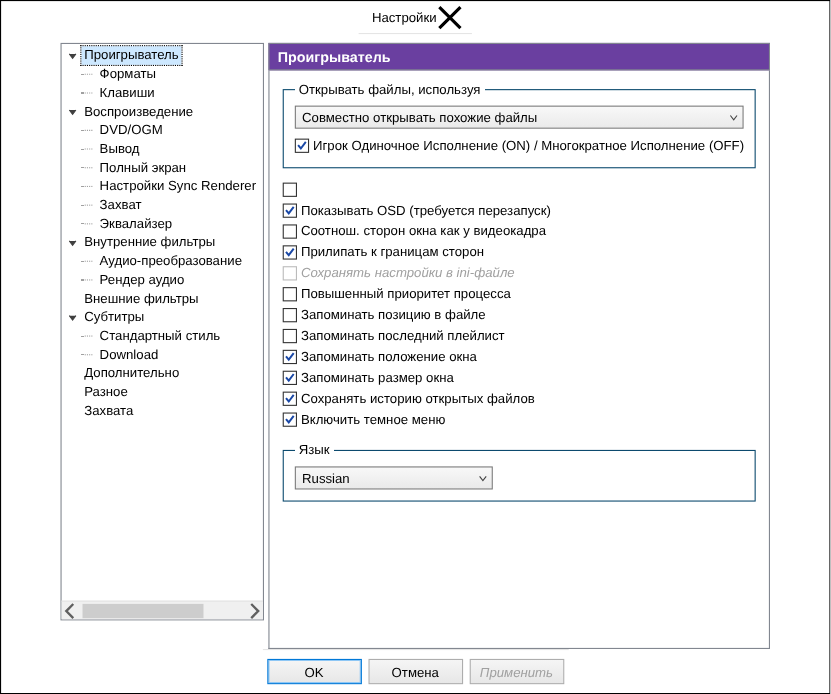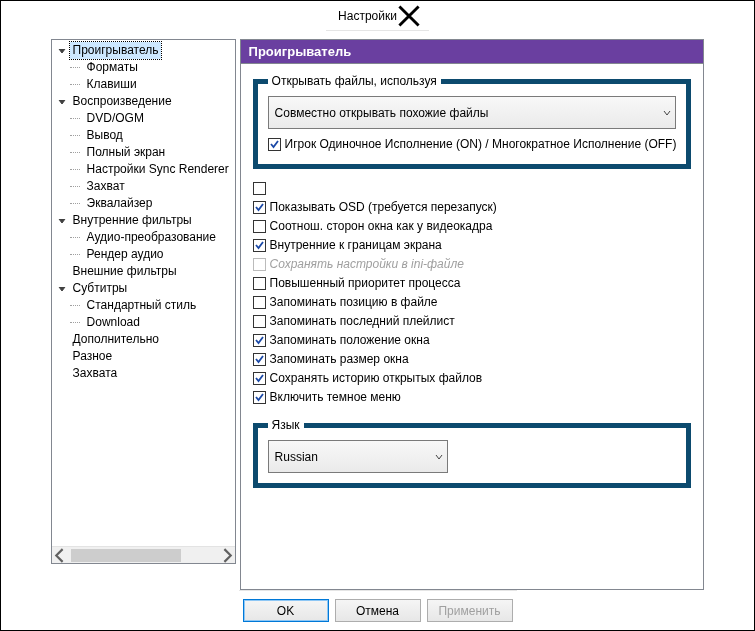--- a/index.html
+++ b/index.html
@@ -118,28 +118,28 @@
     padding: 4px 8px;
     border: 1px solid #828790;
   }
   .panel {
     border: 1px solid #828790;
     border-top: none;
     flex:1;
     padding: 10px 12px;
   }
   fieldset {
-    border: 5px solid #0c4a6e;
+    border: 1px solid #0c4a6e;
     margin: 0 0 10px 0;
     padding: 8px 10px 10px 10px;
   }
   legend { padding: 0 4px; font-size:12px; }
   .combo {
     width: 100%;
-    height: 33px;
+    height: 21px;
     border: 1px solid #7a7a7a;
     background: linear-gradient(#f8f8f8,#eaeaea);
     display:flex; align-items:center; justify-content:space-between;
     padding: 0 4px 0 6px;
     cursor:pointer;
   }
   .combo .arrow-down svg{ width:8px; height:8px; display:block;}
   .checkline {
     display:flex;
     align-items:center;
@@ -172,21 +172,21 @@
   }
   .btn {
     min-width: 86px;
     height: 23px;
     border: 1px solid #adadad;
     background: linear-gradient(#f5f5f5,#e7e7e7);
     display:flex; align-items:center; justify-content:center;
     cursor:pointer;
   }
   .btn.default { border: 1px solid #0078d7; box-shadow: inset 0 0 0 1px #8ec7f5;}
-  .btn.disabled { color:#a0a0a0; cursor:default; }
+  .btn.disabled { color:#a0a0a0; cursor:default;font-style:italic; }
 </style>
 </head>
 <body>
 
 <div class="window">
   <div class="titlebar">
     <span class="title">Настройки</span>
     <span class="close">
       <svg viewBox="0 0 10 10">
           <path d="M1 1 L9 9 M9 1 L1 9" stroke="#000" stroke-width="1.2" fill="none"></path>
@@ -346,21 +346,21 @@
             <div class="checkline">
               <span class="checkbox"></span>
               <span class="label">Соотнош. сторон окна как у видеокадра</span>
             </div>
             <div class="checkline">
               <span class="checkbox checked">
                 <svg viewBox="0 0 11 11">
                   <path d="M2 5 L4.5 8 L9 2" stroke="#1a48a6" stroke-width="1.8" fill="none"></path>
                 </svg>
               </span>
-              <span class="label">Внутренние к границам экрана</span>
+              <span class="label">Прилипать к границам сторон</span>
             </div>
             <div class="checkline disabled">
               <span class="checkbox"></span>
               <span class="label">Сохранять настройки в ini-файле</span>
             </div>
             <div class="checkline">
               <span class="checkbox"></span>
               <span class="label">Повышенный приоритет процесса</span>
             </div>
             <div class="checkline">

